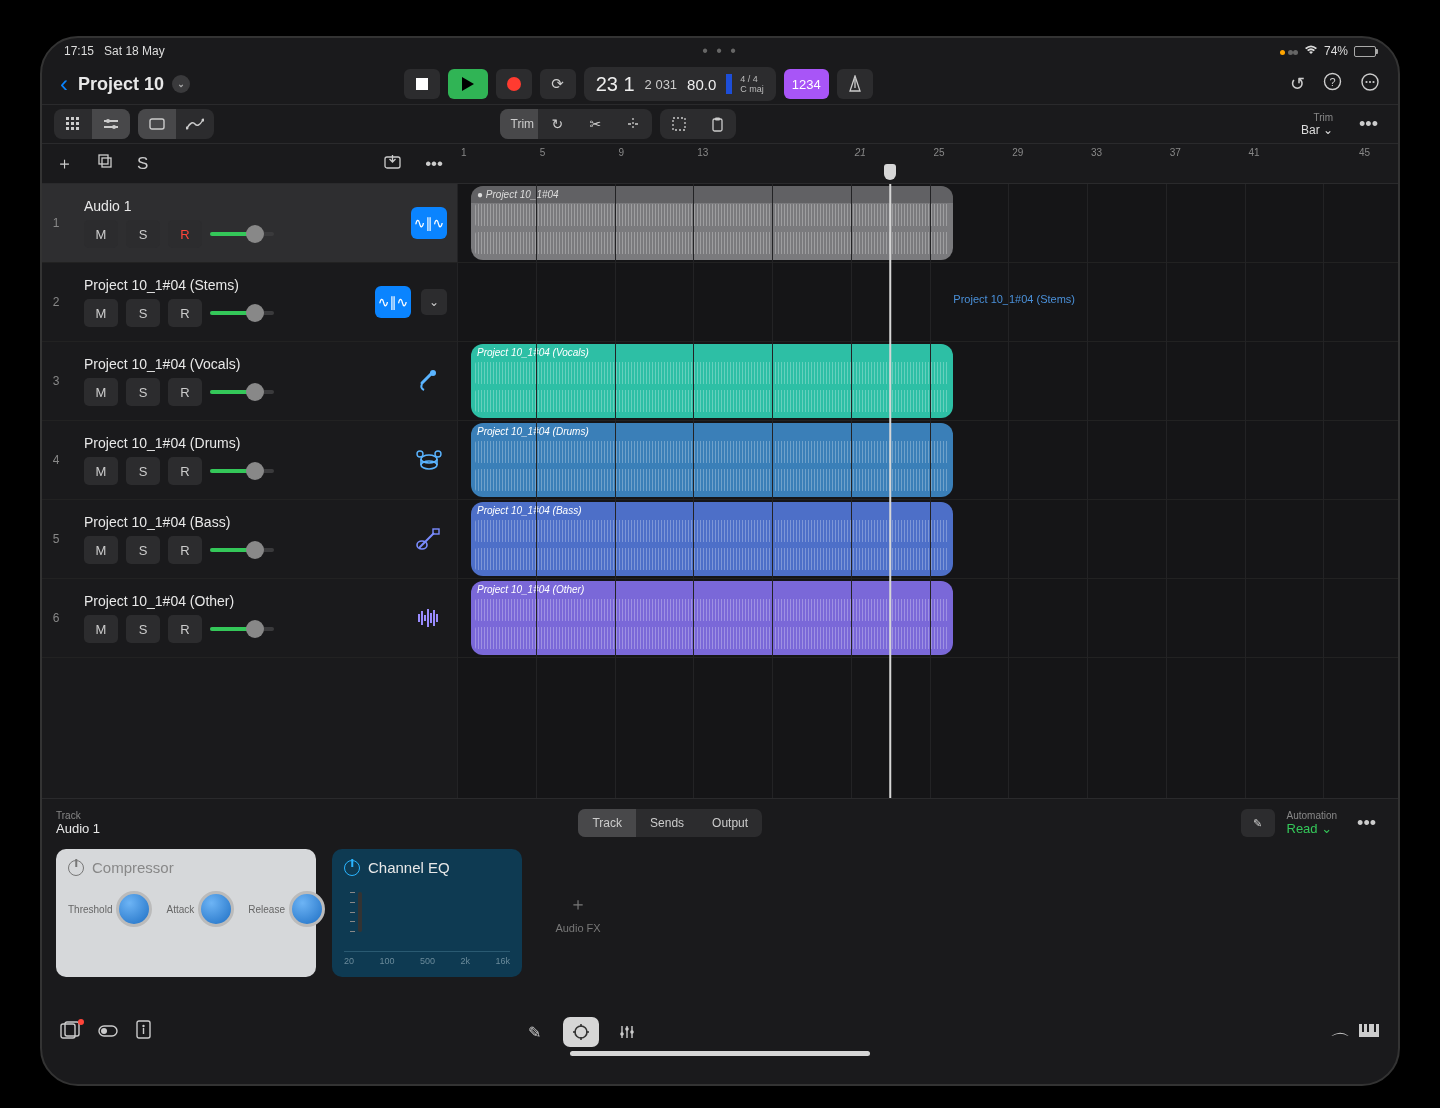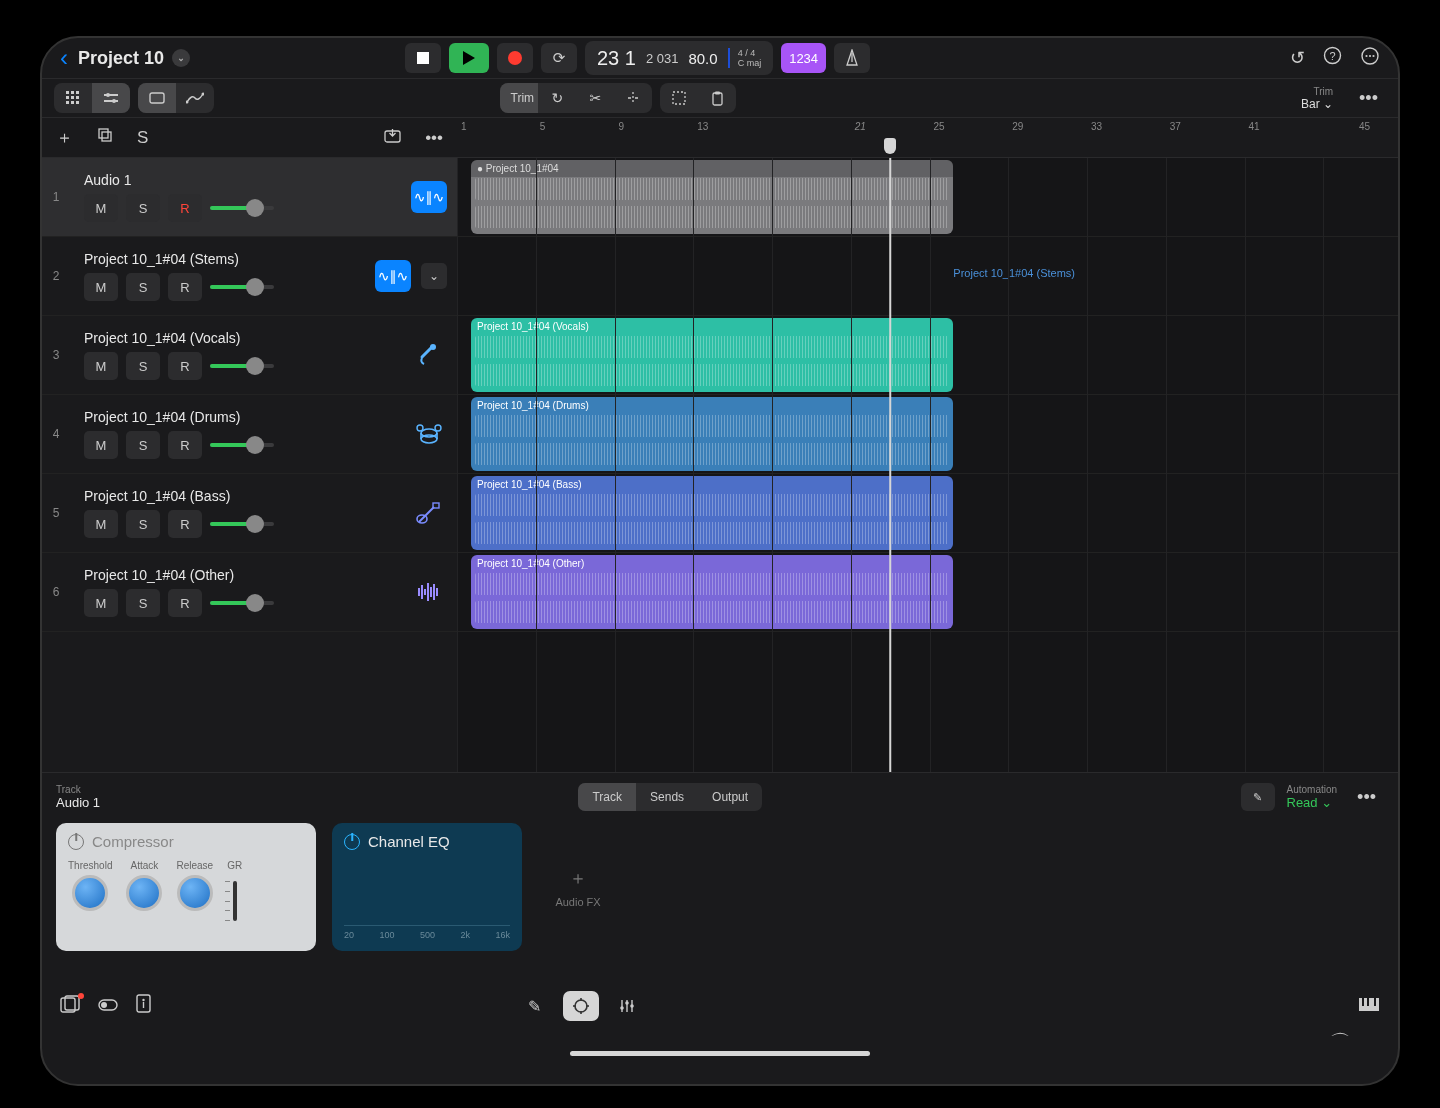--- a/index.html
+++ b/index.html
@@ -31,21 +31,21 @@
   .transport-btn.rec { background: #2c2c2e; }
   .rec-dot { width: 14px; height: 14px; border-radius: 50%; background: #ff3b30; }
   .stop-sq { width: 12px; height: 12px; background: #fff; }
   .play-tri { width: 0; height: 0; border-left: 12px solid #000; border-top: 7px solid transparent; border-bottom: 7px solid transparent; }
   .cycle-icon { color: #ccc; font-size: 15px; }
 
   .lcd { background: #2c2c2e; border-radius: 8px; height: 34px; display: flex; align-items: center; padding: 0 12px; gap: 10px; }
   .lcd-pos { font-size: 20px; font-weight: 500; color: #eee; }
   .lcd-sub { font-size: 13px; color: #ccc; text-align: center; }
   .lcd-tempo { font-size: 15px; color: #eee; }
-  .lcd-sig { display: flex; flex-direction: column; font-size: 9px; line-height: 10px; color: #bbb; border-left:2px solid #1d4ed8; padding-left:8px; }
+  .lcd-sig { display: flex; flex-direction: column; font-size: 9px; line-height: 10px; color: #bbb; border-left:6px solid #1d4ed8; padding-left:8px; }
 
   .mode-1234 { background: #a855f7; color: #fff; border-radius: 6px; height: 30px; padding: 0 8px; display: flex; align-items: center; font-size: 13px; font-weight: 500; }
   .metronome-btn { width: 36px; height: 30px; background: #2c2c2e; border-radius: 6px; display: flex; align-items: center; justify-content: center; color: #ccc; }
 
   .top-right { margin-left: auto; display: flex; gap: 18px; align-items: center; color: #ccc; font-size: 18px; }
 
   
   .toolbar { height: 40px; display: flex; align-items: center; padding: 0 12px; gap: 8px; border-top: 1px solid #2a2a2c; border-bottom: 1px solid #2a2a2c; }
   .tool-seg { background: #2c2c2e; border-radius: 8px; display: flex; height: 30px; overflow: hidden; }
   .tool-seg-btn { width: 38px; display: flex; align-items: center; justify-content: center; color: #ccc; font-size: 14px; }
@@ -81,21 +81,21 @@
   .stem-expand { width: 26px; height: 26px; background: #2c2c2e; border-radius: 5px; display: flex; align-items: center; justify-content: center; color: #ccc; font-size: 12px; }
 
   
   .timeline { flex: 1; position: relative; background: #151517; overflow: hidden; }
   .ruler { height: 40px; background: #1a1a1c; display: flex; position: relative; border-bottom: 1px solid #2a2a2c; font-size: 10px; color: #888; }
   .ruler-tick { position: absolute; top: 3px; }
   .playhead-head { position: absolute; top: 20px; width: 12px; height: 16px; background: #d6d6d6; border-radius: 3px 3px 6px 6px; transform: translateX(-50%); }
   .playhead-line { position: absolute; top: 40px; bottom: 0; width: 1.5px; background: #d6d6d6; transform: translateX(-50%); }
 
   .region-lane { height: 79px; position: relative; border-bottom: 1px solid #222; }
-  .region { position: absolute; top: 2px; bottom: 2px; border-radius: 6px; overflow: hidden; }
+  .region { position: absolute; top: 2px; bottom: 2px; border-radius: 12px; overflow: hidden; font-style: italic; }
   .region-label { font-size: 10px; padding: 3px 6px; color: #fff; }
   .region.audio1 { background: #7a7a7d; }
   .region.audio1 .region-label { color: #ddd; background: rgba(0,0,0,.2); }
   .wave-fake { position: absolute; left: 4px; right: 4px; background: repeating-linear-gradient(90deg, rgba(255,255,255,.45) 0 1px, transparent 1px 3px); opacity: .6; border-radius: 2px; }
   .wave-fake.top { top: 18px; height: 22px; }
   .wave-fake.bot { bottom: 6px; height: 22px; }
   .stems-text { position: absolute; font-size: 11px; color: #4a90d9; top: 30px; }
   .region.vocals { background: #2dbfa5; }
   .region.drums { background: #3a7fb8; }
   .region.bass { background: #4d6fc8; }
@@ -118,21 +118,21 @@
   .insp-auto .val { color: #34c759; font-size: 13px; }
 
   .plugins-row { display: flex; gap: 16px; margin-top: 12px; }
   .plugin-card { width: 260px; height: 128px; border-radius: 10px; padding: 10px 12px; }
   .plugin-card.compressor { background: #d6d8da; color: #333; }
   .plugin-card.eq { background: #0e3a52; width: 190px; }
   .plugin-title { display: flex; align-items: center; gap: 8px; font-size: 15px; }
   .power-dot { width: 16px; height: 16px; border: 1.5px solid currentColor; border-radius: 50%; position: relative; }
   .power-dot::after { content: ''; position: absolute; left: 50%; top: -2px; width: 1.5px; height: 8px; background: currentColor; transform: translateX(-50%); }
   .comp-knobs { display: flex; gap: 14px; margin-top: 10px; }
-  .knob-col { display: flex; flex-direction: column; align-items: center; gap: 4px; }
+  .knob-col { display: flex; flex-direction: row; align-items: center; gap: 4px; }
   .knob-col .kl { font-size: 10px; color: #666; }
   .knob { width: 36px; height: 36px; border-radius: 50%; background: radial-gradient(circle at 35% 30%, #6db4f5, #1e6fc4); border: 3px solid #bbb; }
   .gr-meter { width: 4px; height: 40px; background: linear-gradient(#333 0%, #333 100%); margin-top: 6px; border-radius: 2px; position:relative; }
   .gr-ticks { position:absolute; left:-8px; top:0; bottom:0; display:flex; flex-direction:column; justify-content:space-between; }
   .gr-ticks span { width:5px; height:1px; background:#888; display:block; }
   .eq-canvas { margin-top: 16px; height: 60px; border-bottom: 1px solid #2a5a72; position: relative; }
   .eq-ticks { display: flex; justify-content: space-between; font-size: 9px; color: #6a8a9a; margin-top: 4px; }
   .eq-title .power-dot { border-color: #2ab4ff; color: #2ab4ff; }
   .eq-title { color: #e8e8e8; }
 
@@ -148,20 +148,37 @@
   .bb-seg.active { background: #d6d6d6; color: #222; }
   .home-indicator { position: absolute; bottom: 28px; left: 50%; transform: translateX(-50%); width: 300px; height: 5px; background: #d6d6d6; border-radius: 3px; }
   .corner-curl { position: absolute; bottom: 28px; right: 48px; font-size: 20px; color: #ccc; }
 </style>
 </head>
 <body>
 
 <div class="device-frame">
   <div class="ipad-bezel">
 
+    <div class="status-bar">
+      <div class="status-left">
+        <span>17:15</span>
+        <span>Sat 18 May</span>
+      </div>
+      <div class="status-center">• • •</div>
+      <div class="status-right">
+        <span><span class="sig-dot on"></span> <span class="sig-dot"></span><span class="sig-dot"></span></span>
+        <span class="wifi-icon">
+          <svg width="14" height="11" viewBox="0 0 14 11">
+              <path d="M7 10 L5 8 Q7 6.5 9 8 Z M3 6 Q7 2.5 11 6 L9.7 7.3 Q7 5 4.3 7.3 Z M1 4 Q7 -1 13 4 L11.7 5.3 Q7 1.2 2.3 5.3 Z" fill="#ddd"></path>
+            </svg>
+        </span>
+        <span>74%</span>
+        <span class="battery"><span class="battery-fill"></span></span>
+      </div>
+    </div>
 
     <div class="top-bar">
       <span class="back-chevron">‹</span>
       <span class="project-title">
         <span>Project 10</span>
         <span class="chevron-down-small">⌄</span>
       </span>
 
       <div class="transport-group">
         <div class="transport-btn dark">

